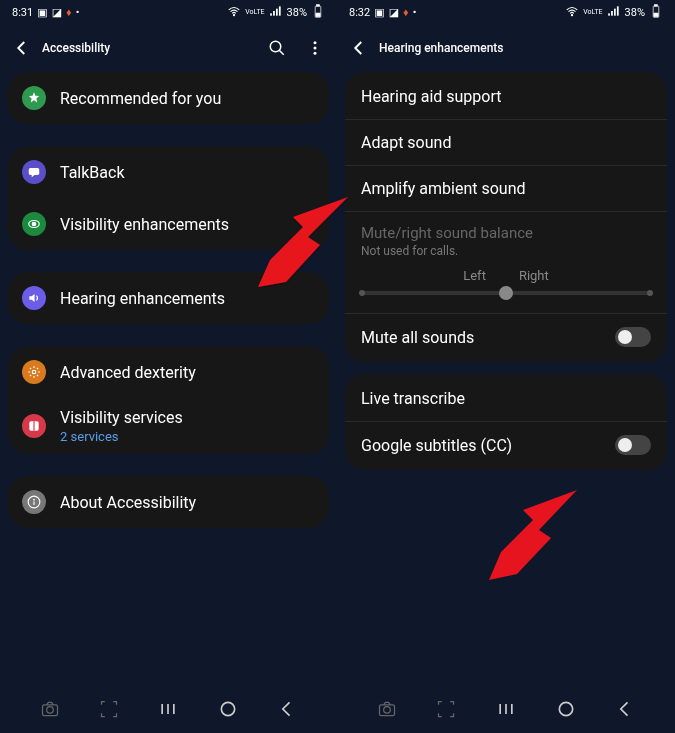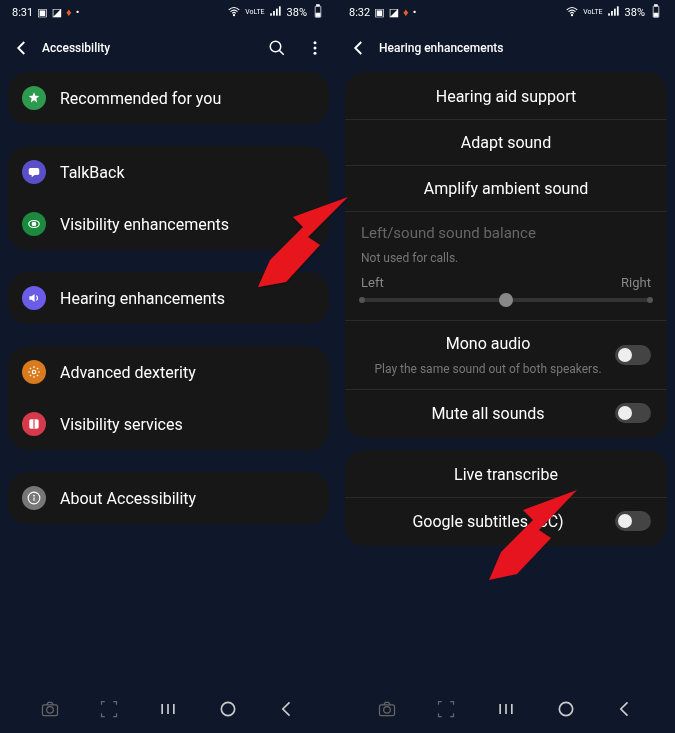--- a/index.html
+++ b/index.html
@@ -83,31 +83,31 @@
     padding: 2px 0;
   }
   .row2 {
     padding: 13px 16px;
     border-bottom: 1px solid #2a2a2a;
     cursor: pointer;
     display: flex;
     align-items: center;
   }
   .row2:last-child { border-bottom: none; }
-  .row2-body { flex: 1; text-align: center; }
+  .row2-body { flex: 1; }
   .row2-label { color: #fff; font-size: 16px; }
   .row2-label-disabled { color: #666; font-size: 15px; }
-  .row2-sub { color: #777; font-size: 12px; margin-top: 9px; }
+  .row2-sub { color: #777; font-size: 12px; margin-top: 2px; }
 
   .balance-section {
     padding: 12px 16px 18px;
     border-bottom: 1px solid #2a2a2a;
   }
   .balance-labels {
-    display: flex; justify-content: space-between;
+    display: flex; justify-content: center;
     color: #888; font-size: 13px; margin-bottom: 6px; gap: 33px;
   }
   .balance-track {
     position: relative; height: 4px; background: #333;
     border-radius: 2px; margin-top: 8px;
   }
   .balance-dot-end {
     position: absolute; width: 6px; height: 6px;
     background: #555; border-radius: 50%; top: -1px;
   }
@@ -277,20 +277,21 @@
           </div>
           <div class="row">
             <div class="row-icon" style="background:#d63a4a">
               <svg width="14" height="14" viewBox="0 0 24 24" fill="#fff">
                 <rect x="4" y="4" width="16" height="16" rx="3"></rect>
                 <path d="M12 4 v16" stroke="#d63a4a" stroke-width="2"></path>
               </svg>
             </div>
             <div class="row-body">
               <div class="row-label">Visibility services</div>
+              <div class="row-sub">2 services</div>
             </div>
           </div>
         </div>
         <div class="card">
           <div class="row">
             <div class="row-icon" style="background:#777">
               <svg width="14" height="14" viewBox="0 0 24 24" fill="#fff">
                 <circle cx="12" cy="12" r="10" fill="none" stroke="#fff" stroke-width="2"></circle>
                 <circle cx="12" cy="8" r="1.5"></circle>
                 <rect x="11" y="11" width="2" height="6"></rect>
@@ -392,38 +393,31 @@
           <div class="row2-body">
               <div class="row2-label">Adapt sound</div>
             </div>
         </div>
         <div class="row2">
           <div class="row2-body">
               <div class="row2-label">Amplify ambient sound</div>
             </div>
         </div>
         <div class="balance-section">
-          <div class="row2-label-disabled">Left/sound sound balance</div>
+          <div class="row2-label-disabled">Mute/right sound balance</div>
           <div class="row2-sub">Not used for calls.</div>
           <div class="balance-labels" style="margin-top:10px">
             <span>Left</span>
             <span>Right</span>
           </div>
           <div class="balance-track">
             <div class="balance-dot-end" style="left:-2px"></div>
             <div class="balance-dot-end" style="right:-2px"></div>
             <div class="balance-thumb"></div>
           </div>
-        </div>
-        <div class="row2">
-          <div class="row2-body">
-            <div class="row2-label">Mono audio</div>
-            <div class="row2-sub">Play the same sound out of both speakers.</div>
-          </div>
-          <div class="toggle"></div>
         </div>
         <div class="row2">
           <div class="row2-body">
               <div class="row2-label">Mute all sounds</div>
             </div>
           <div class="toggle"></div>
         </div>
       </div>
 
       <div class="card2">

